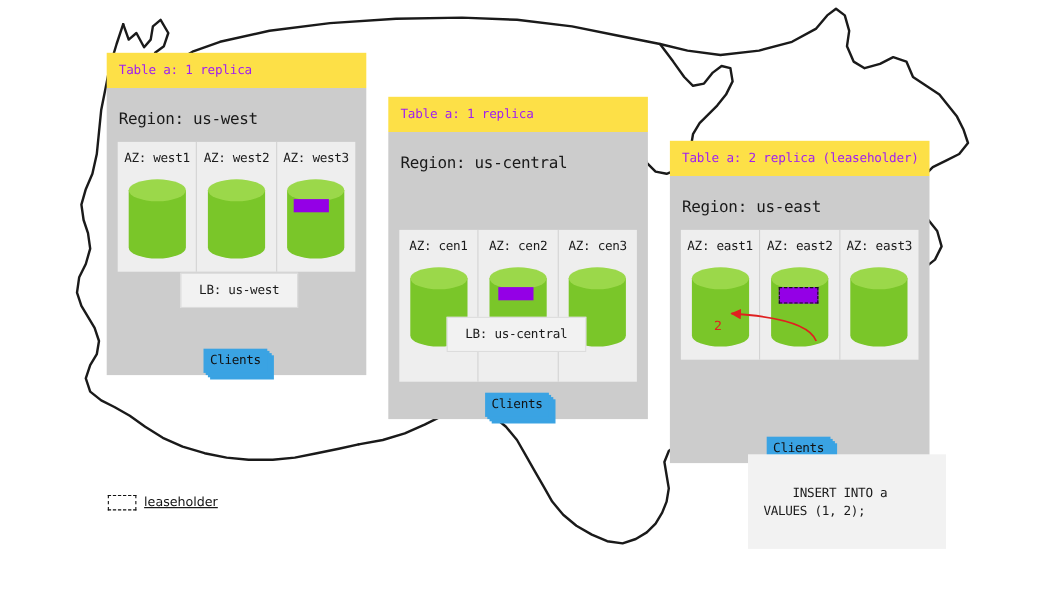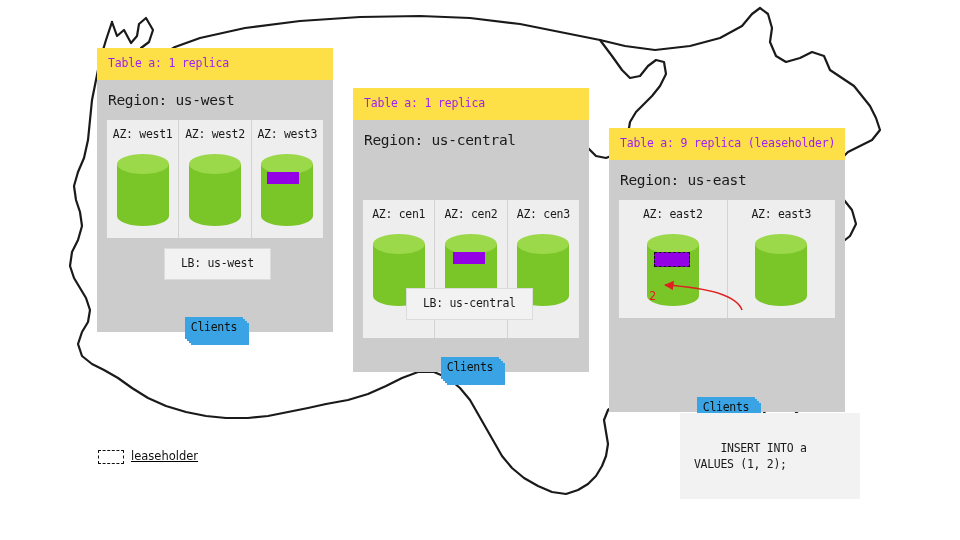--- a/index.html
+++ b/index.html
@@ -14,21 +14,21 @@
   #usmap{position:absolute;left:0;top:0;width:960px;height:540px;}
 
   
   .region{position:absolute;}
   .region-head{
     background:#fde047;color:#a020f0;
     font-size:11.5px;line-height:1;
     padding:10px 10px 10px 11px;
     letter-spacing:-0.2px;white-space:nowrap;
   }
-  .region-body{background:#cccccc;padding:0 10px 0 10px;}
+  .region-body{background:#cccccc;padding:9px 10px 0 10px;}
   .region-title{
     color:#1a1a1a;font-size:14.5px;line-height:1;
     padding:13px 0 13px 1px;white-space:nowrap;letter-spacing:-0.3px;
   }
   .az-strip{
     background:#eeeeee;display:flex;position:relative;
   }
   .az{
     flex:1 1 0;position:relative;
     display:flex;flex-direction:column;align-items:center;
@@ -236,24 +236,33 @@
         <div class="sheet" style="left:4px;top:4px;width:58px;height:22px;"></div>
         <div class="sheet" style="left:2px;top:2px;width:58px;height:22px;"></div>
         <div class="top" style="width:58px;height:22px;">
           <span>Clients</span>
         </div>
       </div>
     </div>
   </div>
 
   <div class="region" style="left:609px;top:128px;width:236px;">
-    <div class="region-head">Table a: 9 replica (leaseholder)</div>
+    <div class="region-head">Table a: 2 replica (leaseholder)</div>
     <div class="region-body" style="height:252px;">
       <div class="region-title">Region: us-east</div>
       <div class="az-strip" style="height:118px;">
+        <div class="az">
+          <div class="az-label">AZ: east1</div>
+          <div class="cyl">
+            <svg width="56" height="76" viewBox="0 0 56 76" xmlns="http://www.w3.org/2000/svg">
+              <path d="M2,12 L2,64 A26,10 0 0 0 54,64 L54,12 Z" fill="#7ac629"></path>
+              <ellipse cx="28" cy="12" rx="26" ry="10" fill="#9bd84a"></ellipse>
+            </svg>
+          </div>
+        </div>
         <div class="az">
           <div class="az-label">AZ: east2</div>
           <div class="cyl">
             <svg width="56" height="76" viewBox="0 0 56 76" xmlns="http://www.w3.org/2000/svg">
               <path d="M2,12 L2,64 A26,10 0 0 0 54,64 L54,12 Z" fill="#7ac629"></path>
               <ellipse cx="28" cy="12" rx="26" ry="10" fill="#9bd84a"></ellipse>
             </svg>
             <div class="replica lease" style="left:9px;top:20px;width:34px;height:13px;"></div>
           </div>
         </div>

